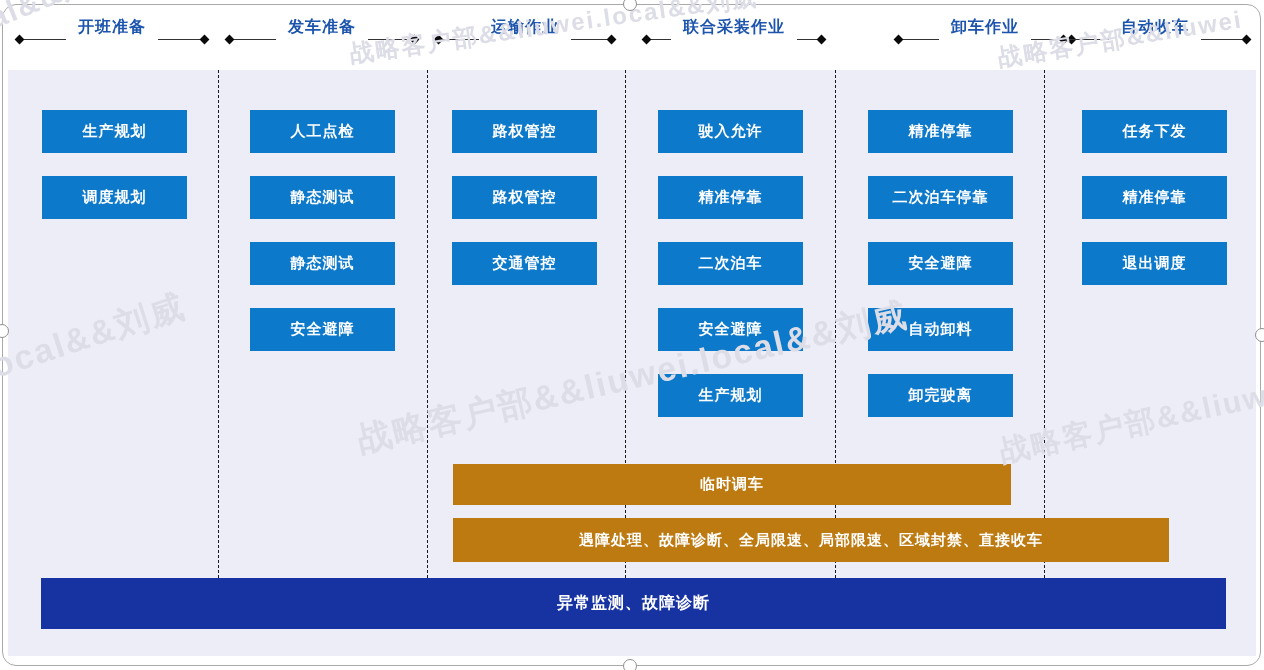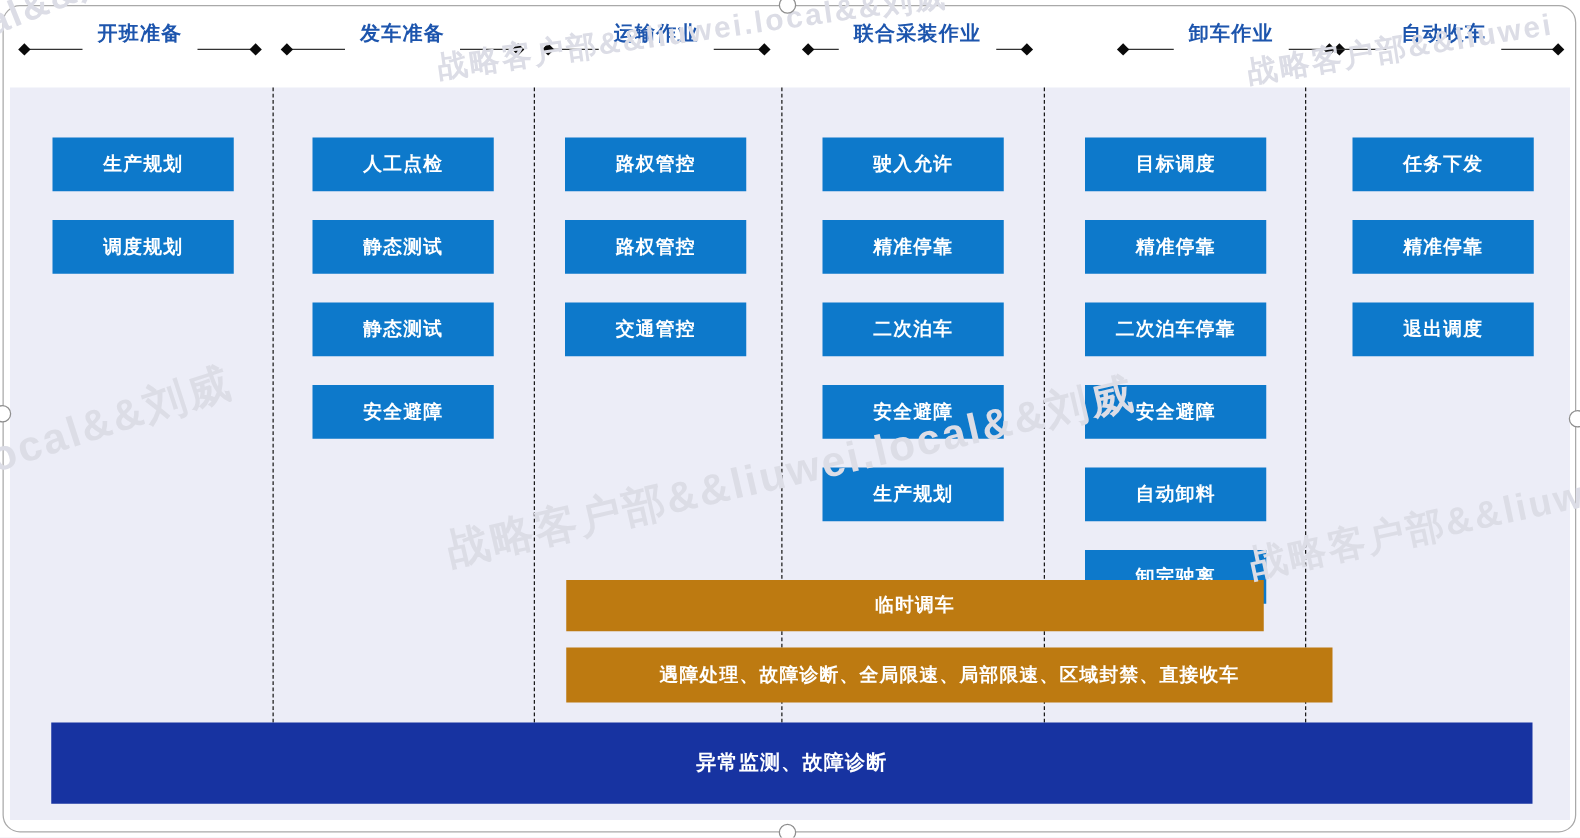--- a/index.html
+++ b/index.html
@@ -139,35 +139,34 @@
   <div class="task">交通管控</div>
 </div>
 <div class="col" style="left:658px">
   <div class="task">驶入允许</div>
   <div class="task">精准停靠</div>
   <div class="task">二次泊车</div>
   <div class="task">安全避障</div>
   <div class="task">生产规划</div>
 </div>
 <div class="col" style="left:868px">
-  <div class="task">目标调度</div>
   <div class="task">精准停靠</div>
   <div class="task">二次泊车停靠</div>
   <div class="task">安全避障</div>
   <div class="task">自动卸料</div>
   <div class="task">卸完驶离</div>
 </div>
 <div class="col" style="left:1082px">
   <div class="task">任务下发</div>
   <div class="task">精准停靠</div>
   <div class="task">退出调度</div>
 </div>
 
 <div class="bar orange" style="left:453px;top:464px;width:558px;height:41px">临时调车</div>
-<div class="bar orange" style="left:453px;top:518px;width:613px;height:44px">遇障处理、故障诊断、全局限速、局部限速、区域封禁、直接收车</div>
-<div class="bar darkblue" style="left:41px;top:578px;width:1185px;height:65px">异常监测、故障诊断</div>
+<div class="bar orange" style="left:453px;top:518px;width:716px;height:44px">遇障处理、故障诊断、全局限速、局部限速、区域封禁、直接收车</div>
+<div class="bar darkblue" style="left:41px;top:578px;width:1185px;height:51px">异常监测、故障诊断</div>
 
 <span class="wm" style="left:-55px;top:18px;font-size:30px;transform:rotate(-22deg)">local&amp;&amp;刘威</span>
 <span class="wm" style="left:350px;top:38px;font-size:24px;transform:rotate(-8deg)">战略客户部&amp;&amp;liuwei.local&amp;&amp;刘威</span>
 <span class="wm" style="left:998px;top:42px;font-size:24px;transform:rotate(-9deg)">战略客户部&amp;&amp;liuwei</span>
 <span class="wm" style="left:-18px;top:348px;font-size:34px;transform:rotate(-18deg)">local&amp;&amp;刘威</span>
 <span class="wm" style="left:358px;top:418px;font-size:34px;transform:rotate(-13deg)">战略客户部&amp;&amp;liuwei.local&amp;&amp;刘威</span>
 <span class="wm" style="left:1000px;top:432px;font-size:30px;transform:rotate(-12deg)">战略客户部&amp;&amp;liuwei</span>
 
 </body></html>

